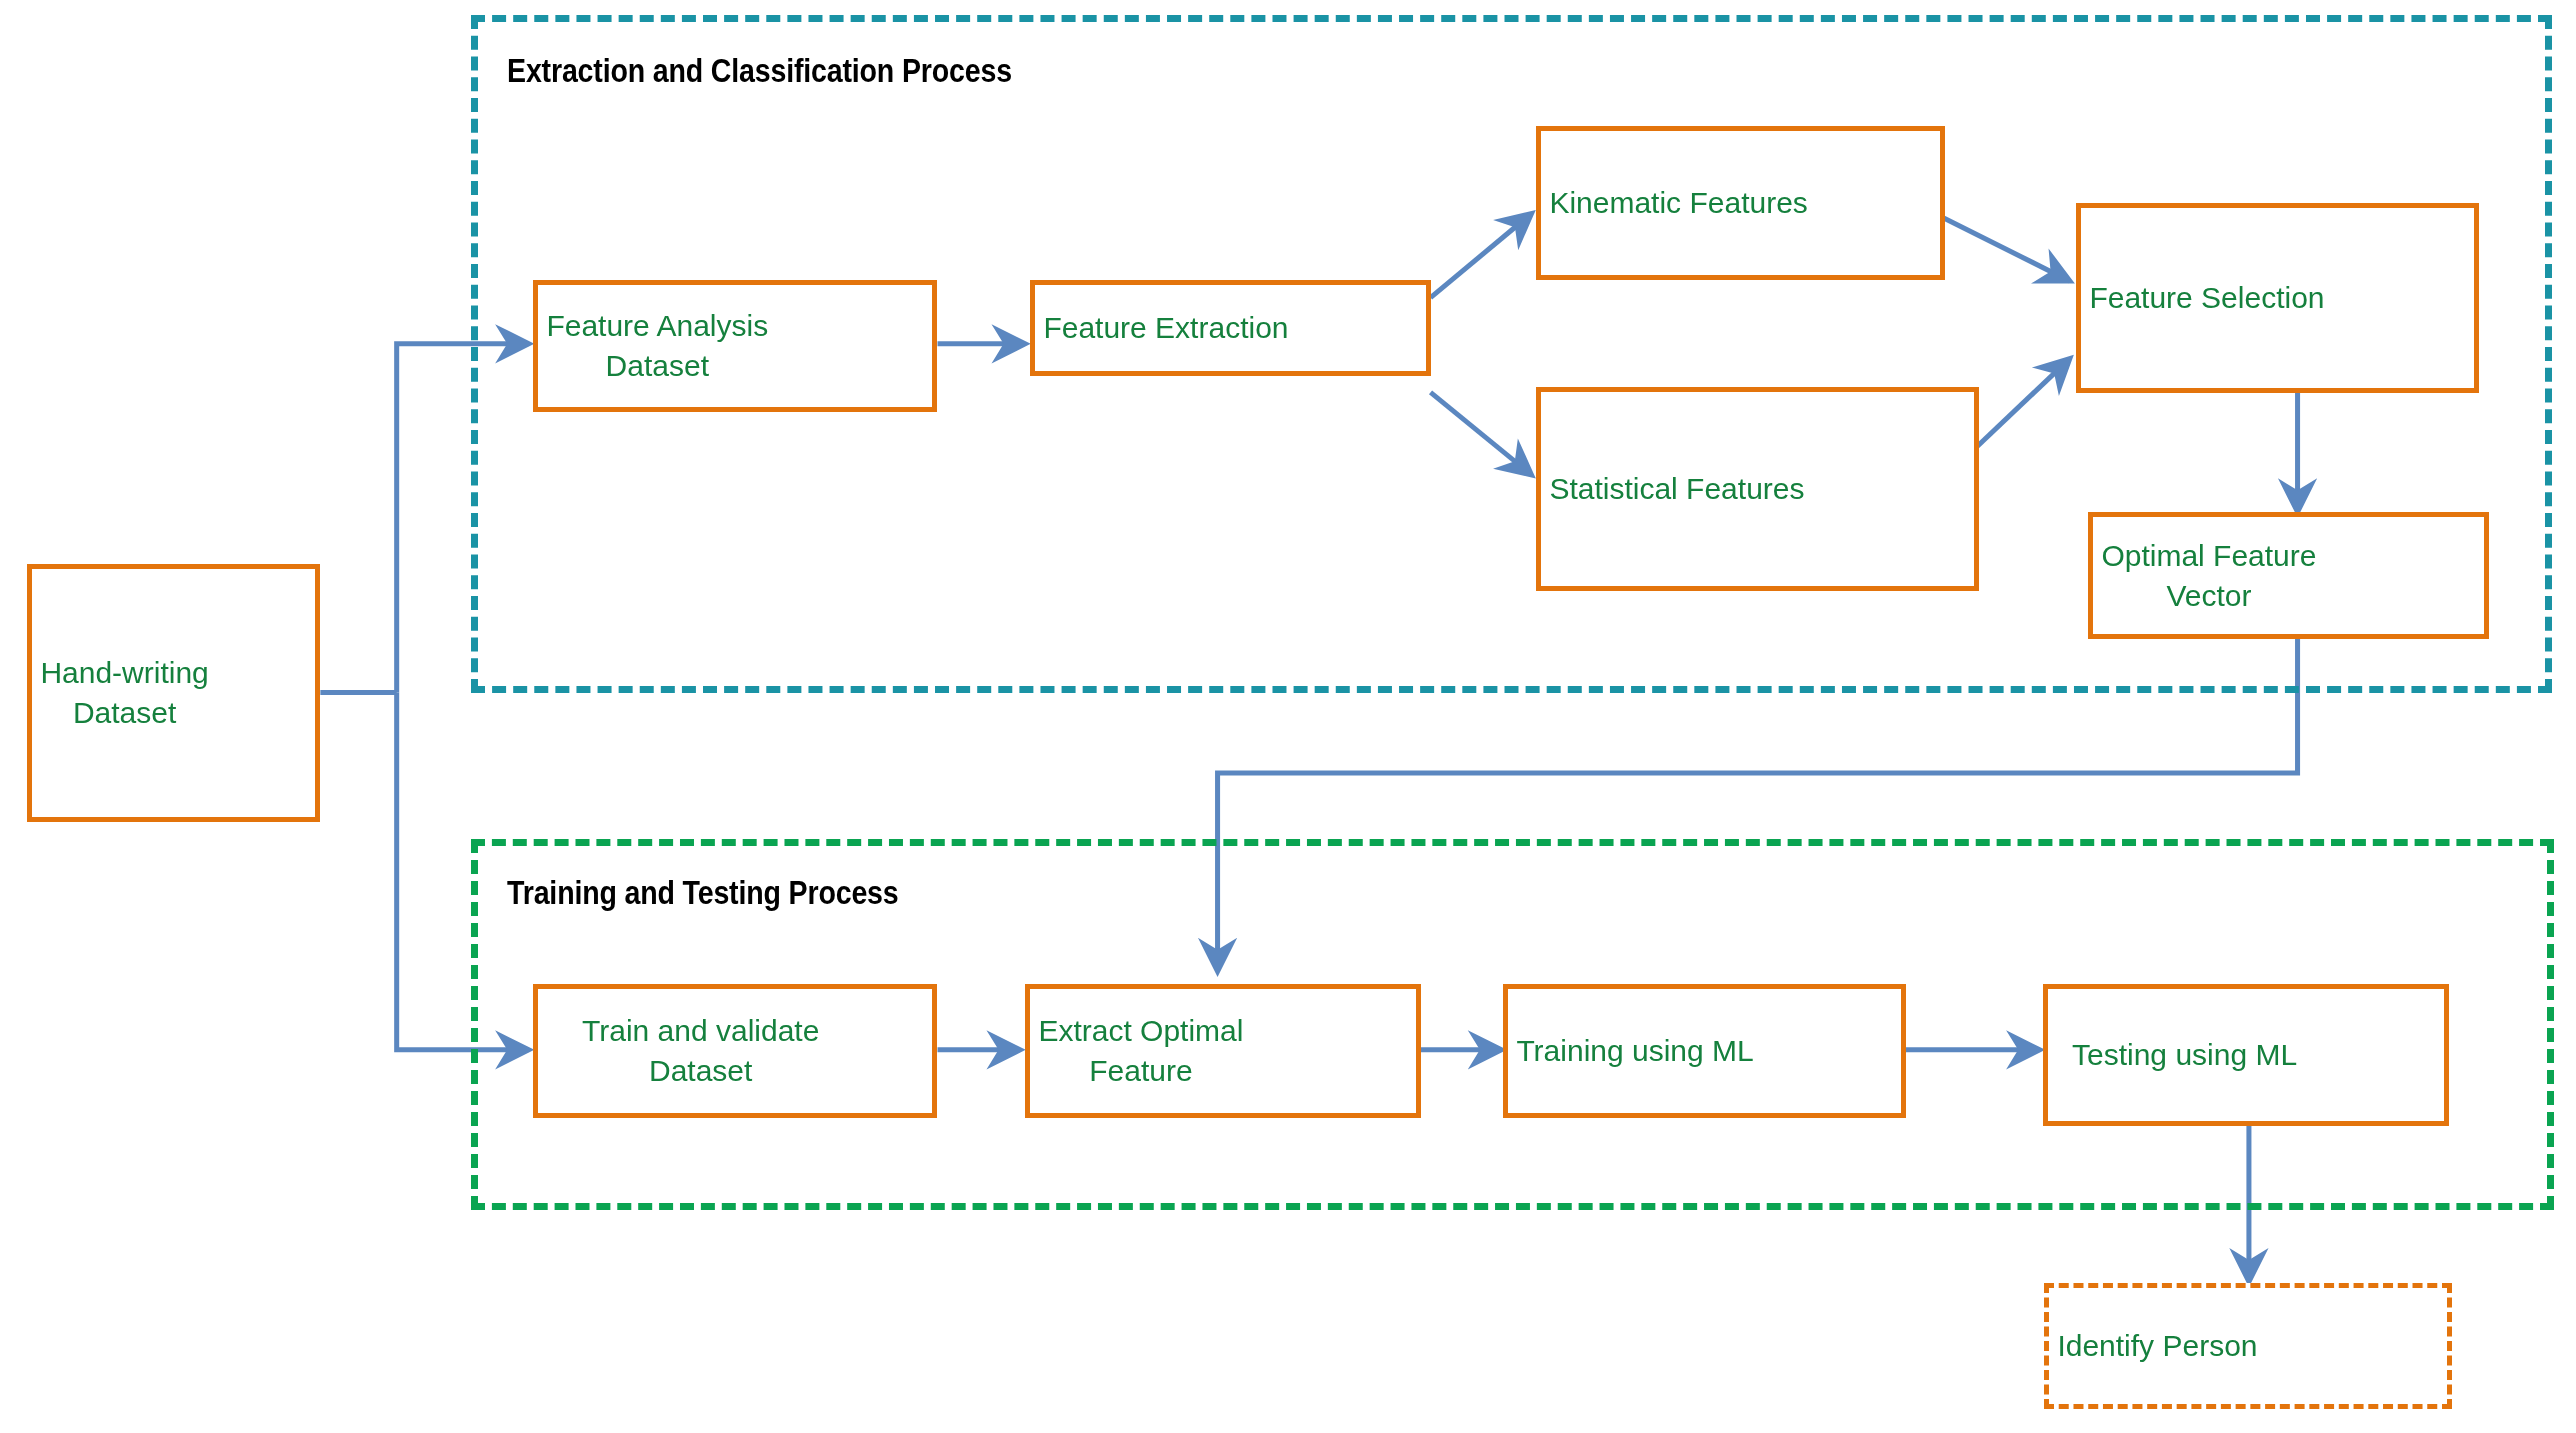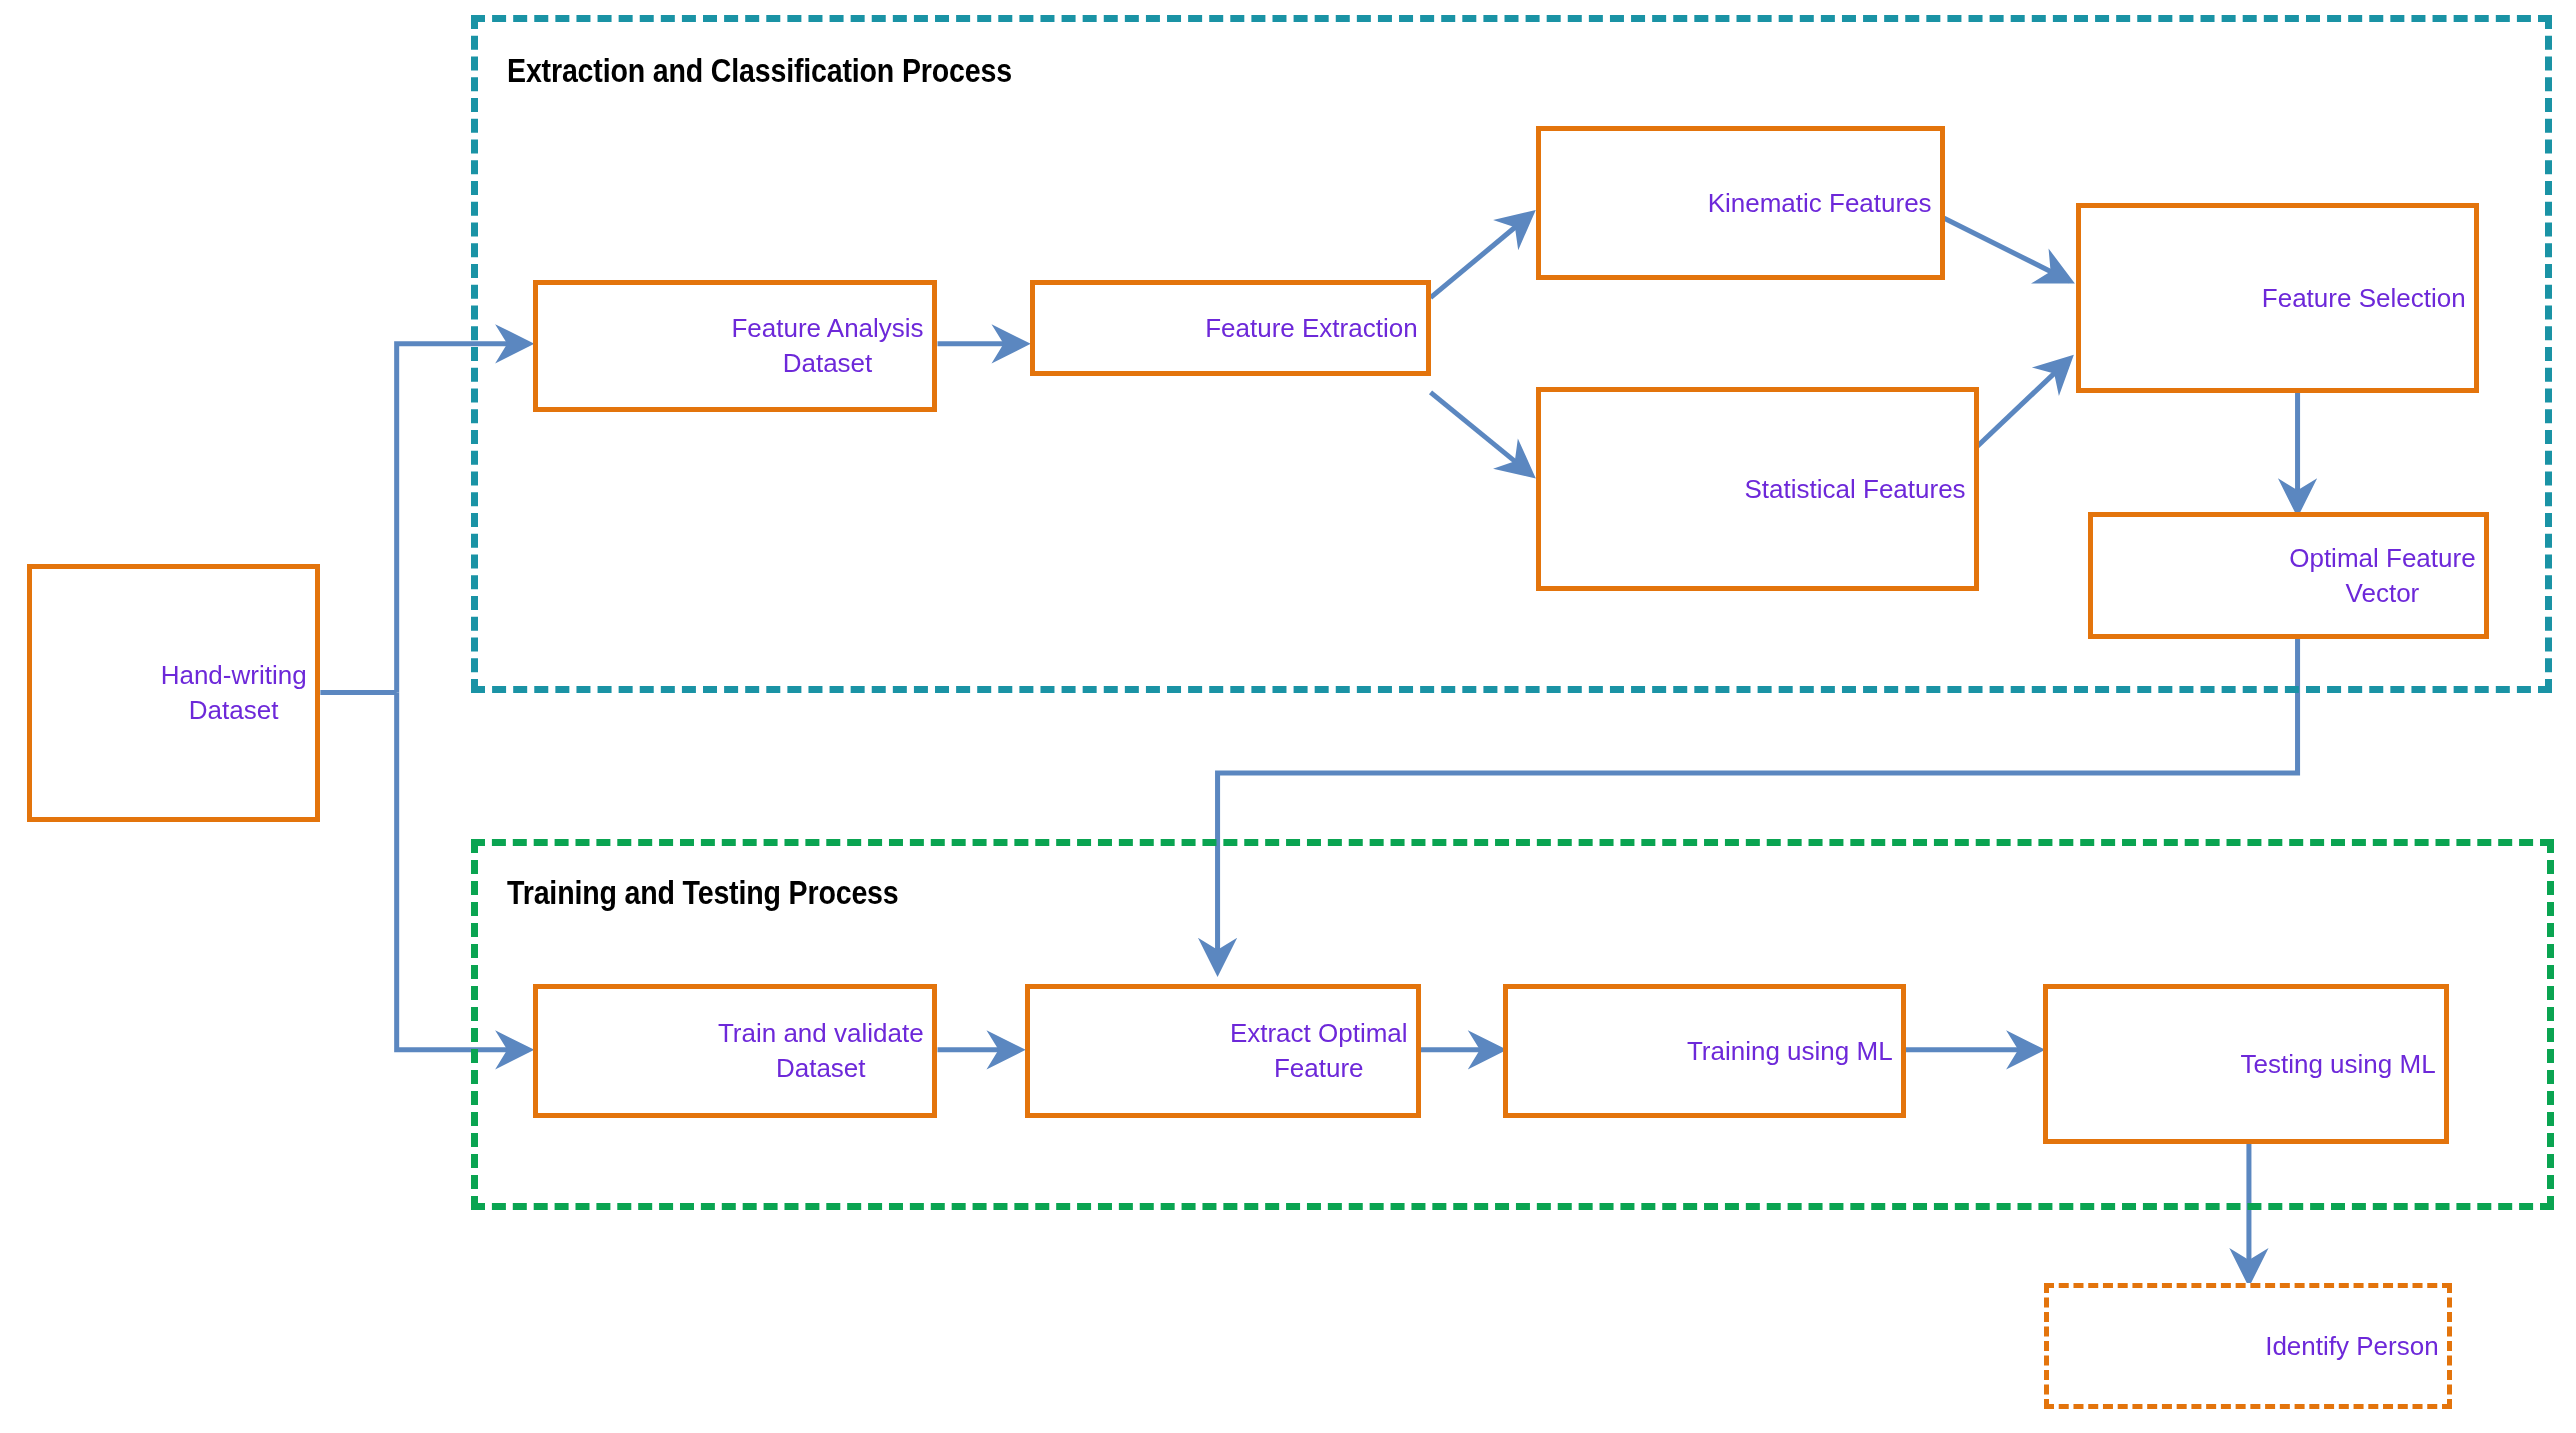--- a/index.html
+++ b/index.html
@@ -42,24 +42,24 @@
   .group-training  .group-title{ left:28.5px; top:27px; }
 
   
   .node{
     position:absolute;
     box-sizing:border-box;
     border:5.9px solid #e3740c;
     background:#ffffff;
     display:flex;
     align-items:center;
-    justify-content:flex-end;
+    justify-content:flex-start;
     text-align:center;
-    color:#6d28d9;
-    font-size:26px;
+    color:#15803d;
+    font-size:30px;
     line-height:1.33;
     padding:3.4px 8.4px;
   }
   .node.dashed{
     border:5.9px dashed #e3740c;
   }
   .node .label{ display:block; }
 
   
   #wires{
@@ -164,21 +164,21 @@
     <div>
       <span class="label">Extract Optimal</span>
       <span class="label">Feature</span>
     </div>
   </div>
 
   <div class="node" style="left:1503px; top:984px; width:403px; height:134px;">
     <span class="label">Training using ML</span>
   </div>
 
-  <div class="node" style="left:2043px; top:984px; width:406px; height:160px;padding-left:24px;">
+  <div class="node" style="left:2043px; top:984px; width:406px; height:142px;padding-left:24px;">
     <span class="label">Testing using ML</span>
   </div>
 
   <div class="node dashed" style="left:2044px; top:1283px; width:408px; height:126px;">
     <span class="label">Identify Person</span>
   </div>
 
 </div>
 
 

